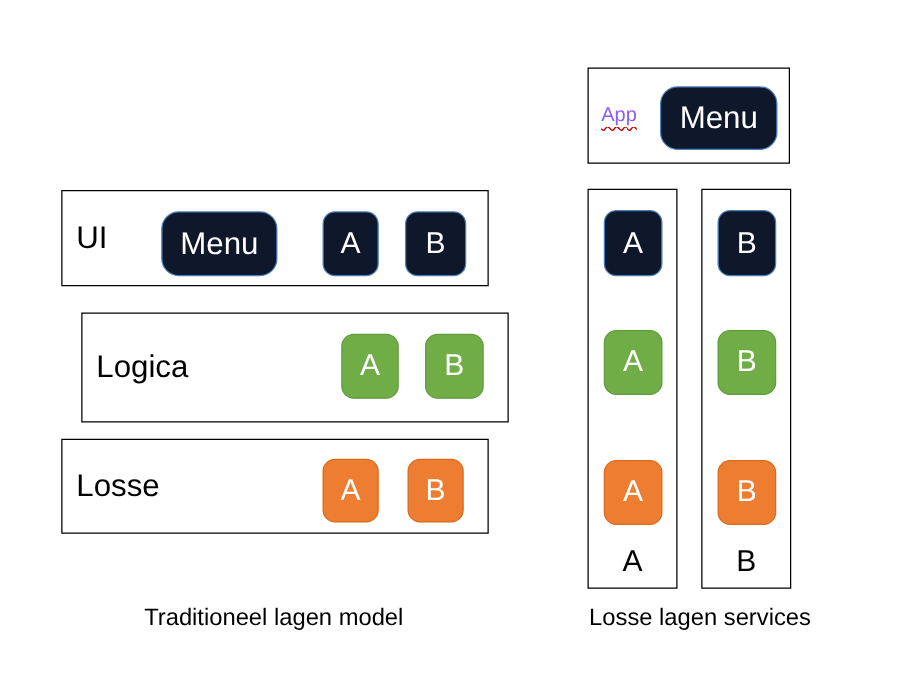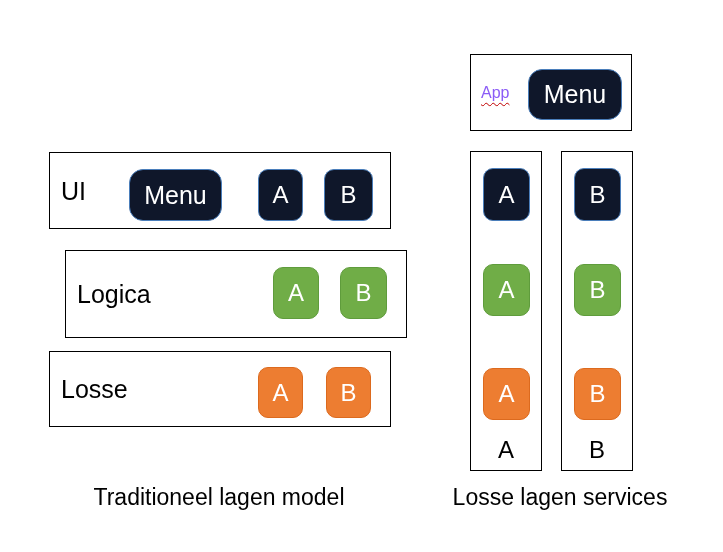--- a/index.html
+++ b/index.html
@@ -64,21 +64,21 @@
     bottom: 6px;
     width: 100%;
     text-align: center;
     font-size: 24px;
     color: #000;
   }
   .caption {
     position: absolute;
     width: 300px;
     text-align: center;
-    font-size: 23px;
+    font-size: 19px;
     color: #000;
     white-space: nowrap;
   }
 </style>
 </head>
 <body>
 
 <div class="canvas">
 
   <div class="outline-box" style="left:49px; top:152px; width:342px; height:77px;">

